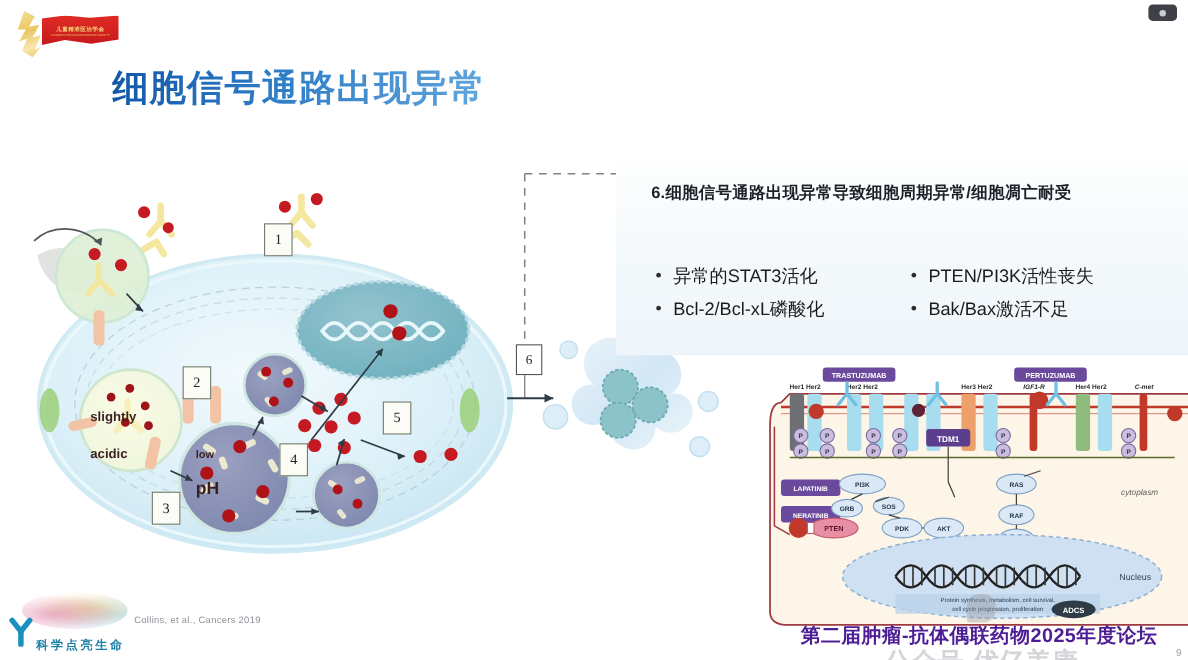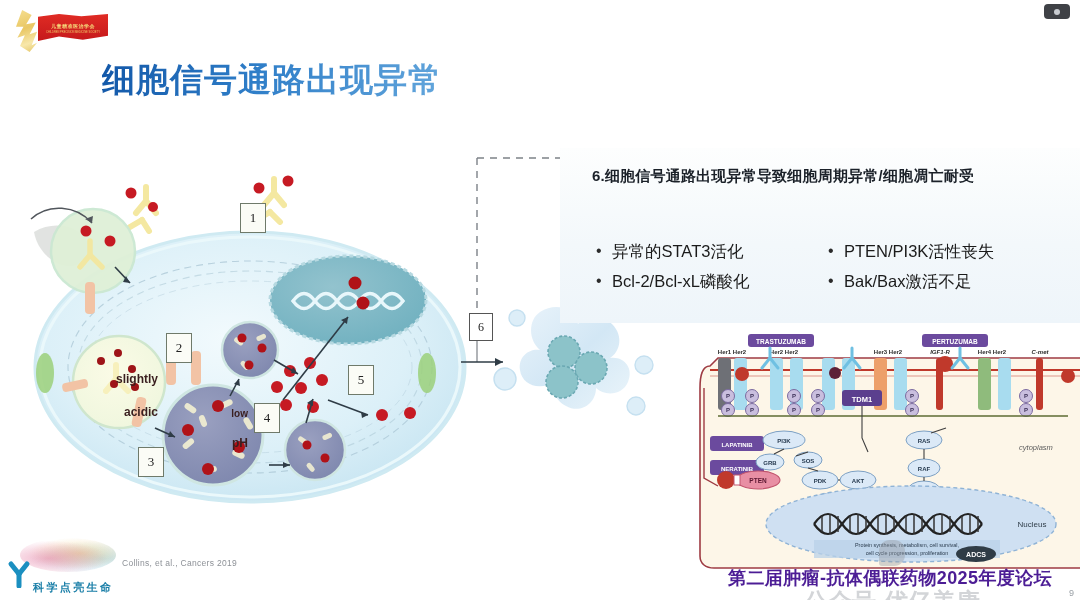--- a/index.html
+++ b/index.html
@@ -52,21 +52,21 @@
   }
 
   
   .cellfig{position:absolute;left:18px;top:175px;width:460px;height:345px;}
   .cellfig svg{width:100%;height:100%;display:block;}
   .numbox{
     position:absolute;background:#fbfcf6;border:1.4px solid #6f7a6a;
     font-size:13px;color:#222;display:flex;align-items:center;justify-content:center;
     font-family:"Liberation Serif",serif;
   }
-  .lbl{position:absolute;color:#3a1f1f;font-weight:bold;text-align:right;line-height:1.05;
+  .lbl{position:absolute;color:#3a1f1f;font-weight:bold;text-align:left;line-height:1.05;
        font-family:"Liberation Sans",sans-serif;}
 
   
   .connector{position:absolute;left:455px;top:150px;width:160px;height:230px;}
   .sixbox{
     position:absolute;left:469px;top:313px;width:22px;height:26px;
     background:#fff;border:1.3px solid #555;display:flex;align-items:center;justify-content:center;
     font-size:12px;color:#222;font-family:"Liberation Serif",serif;
   }
 
@@ -324,21 +324,21 @@
 
     <div class="numbox" style="left:222px;top:28px;width:24px;height:28px;">1</div>
     <div class="numbox" style="left:148px;top:158px;width:24px;height:28px;">2</div>
     <div class="numbox" style="left:120px;top:272px;width:24px;height:28px;">3</div>
     <div class="numbox" style="left:236px;top:228px;width:24px;height:28px;">4</div>
     <div class="numbox" style="left:330px;top:190px;width:24px;height:28px;">5</div>
 
     <div class="lbl" style="left:64px;top:198px;width:76px;font-size:12px;">slightly</div>
     <div class="lbl" style="left:64px;top:211px;width:76px;font-size:12px;margin-top:20px;">acidic</div>
     <div class="lbl" style="left:160px;top:234px;width:70px;font-size:10px;">low</div>
-    <div class="lbl" style="left:160px;top:262px;width:70px;font-size:12px;">pH</div>
+    <div class="lbl" style="left:160px;top:262px;width:70px;font-size:16px;">pH</div>
   </div>
 
   <div class="connector">
     <svg viewBox="0 0 160 230" xmlns="http://www.w3.org/2000/svg">
       <path d="M22 8 L150 8" stroke="#7d8288" stroke-width="1.4" fill="none" stroke-dasharray="7 6"></path>
       <path d="M22 8 L22 163" stroke="#7d8288" stroke-width="1.4" fill="none" stroke-dasharray="7 6"></path>
       <path d="M22 190 L22 212" stroke="#7d8288" stroke-width="1.2" fill="none"></path>
       <path d="M6 212 L48 212" stroke="#2f3c46" stroke-width="1.7" fill="none"></path>
       <path d="M48 212 l-8 -4 l0 8 z" fill="#2f3c46"></path>
     </svg>

